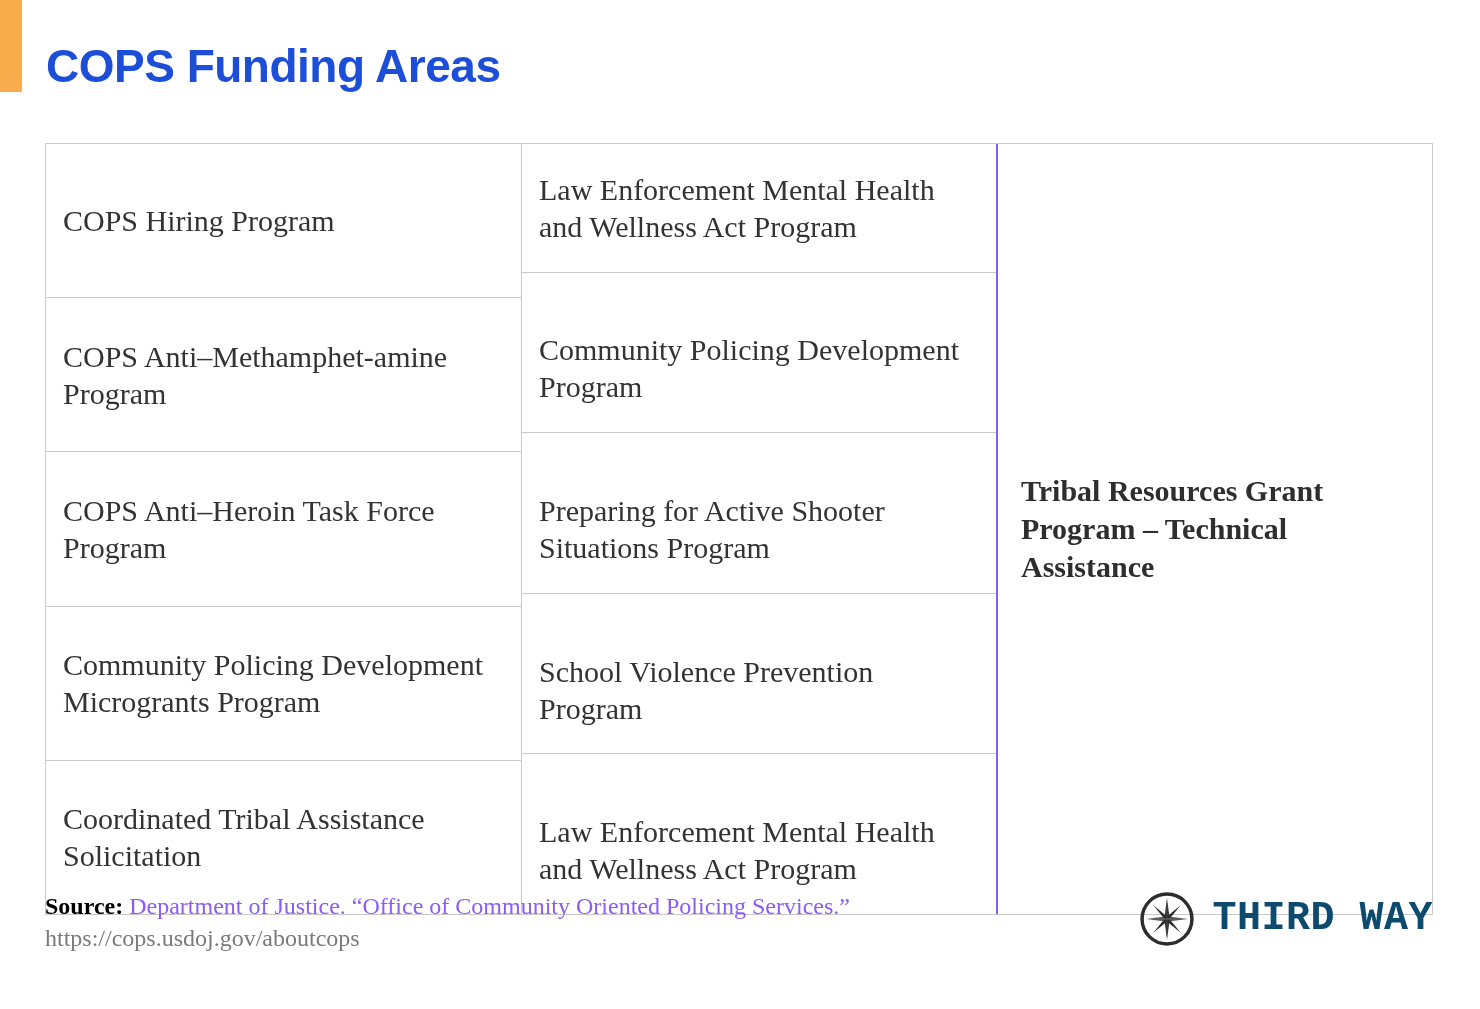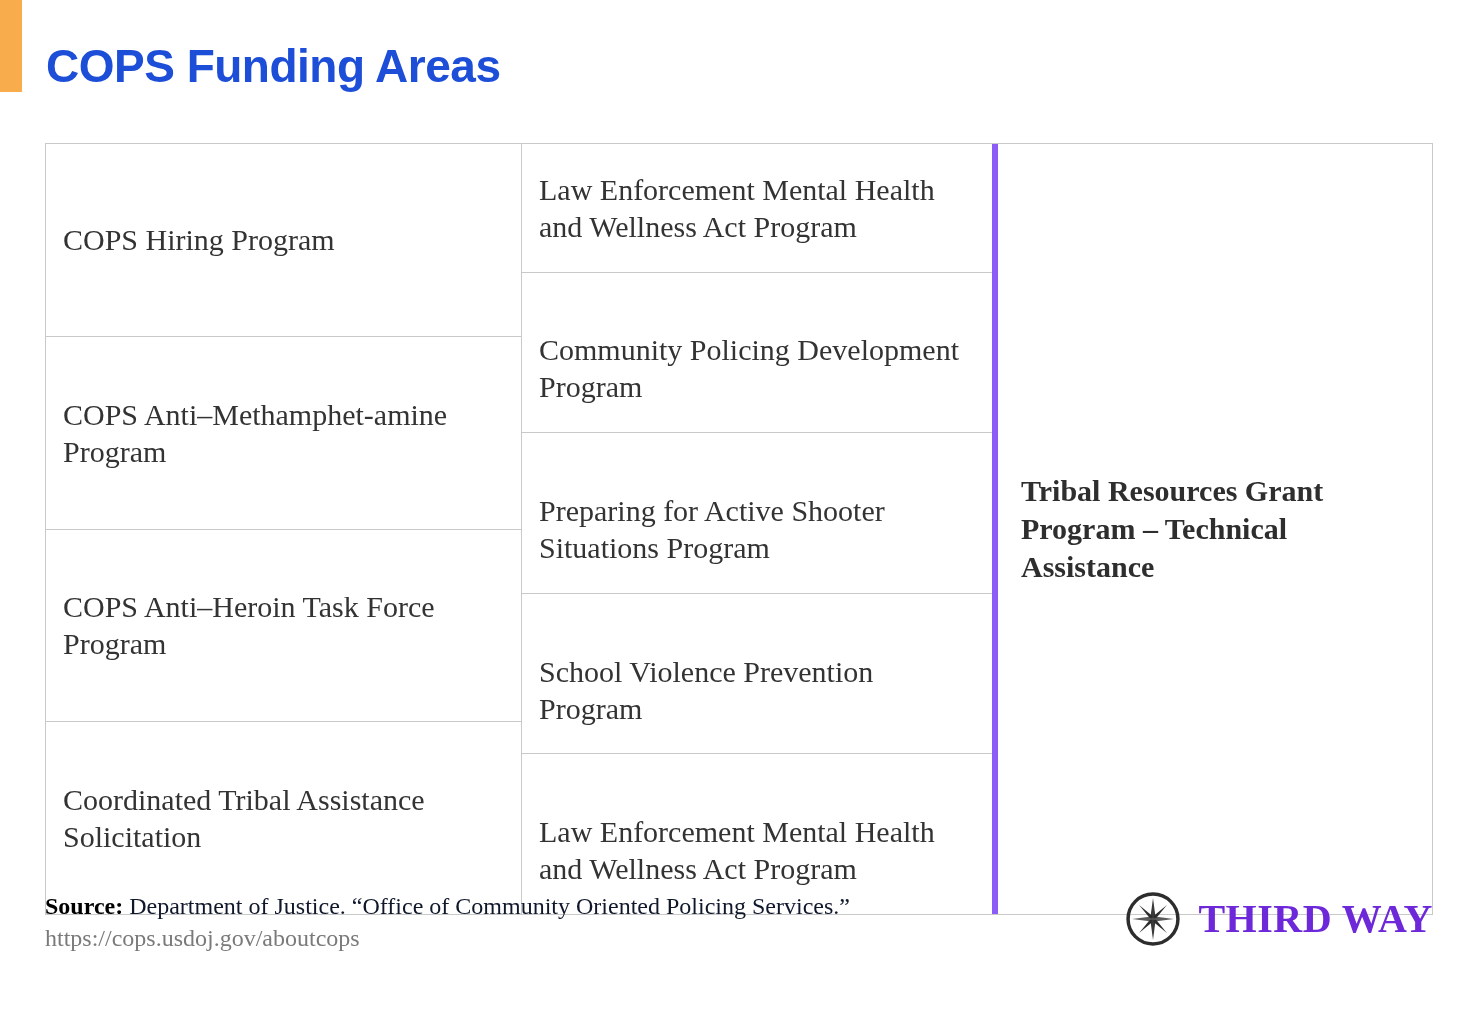--- a/index.html
+++ b/index.html
@@ -56,21 +56,21 @@
     flex-direction: row;
     width: 953px;
     flex: 0 0 953px;
   }
   .col {
     display: flex;
     flex-direction: column;
     box-sizing: border-box;
   }
   .col-1 { width: 476px; flex: 0 0 476px; border-right: 1px solid #c9c9c9; }
-  .col-2 { width: 476px; flex: 0 0 476px; border-right: 6px solid #8b5cf6; gap: 32px; }
+  .col-2 { width: 476px; flex: 0 0 476px; border-right: 2px solid #8b5cf6; gap: 32px; }
   .col-3 {
     flex: 1 1 auto;
     display: flex;
     align-items: center;
     justify-content: center;
     box-sizing: border-box;
     padding: 10px 22px;
   }
 
   .cell {
@@ -104,21 +104,21 @@
     font-family: "Liberation Serif", serif;
     font-size: 24px;
     line-height: 32px;
     color: #787878;
   }
   .source-label {
     font-family: "Liberation Serif", serif;
     font-weight: bold;
     color: #000000;
   }
-  .source-text { color: #0f172a; }
+  .source-text { color: #8b5cf6; }
   .source-url {
     display: block;
     color: #7a7a7a;
   }
 
   .brand {
     position: absolute;
     right: 47px;
     top: 890px;
     display: flex;
@@ -126,44 +126,45 @@
     align-items: center;
     gap: 16px;
   }
   .brand-mark {
     width: 58px;
     height: 58px;
     flex: 0 0 58px;
     display: block;
   }
   .brand-name {
-    font-family: Liberation Serif, serif;
+    font-family: Liberation Mono, monospace;
     font-size: 40px;
     font-weight: bold;
     letter-spacing: 0.5px;
-    color: #6d28d9;
+    color: #0c4a6e;
     white-space: nowrap;
     line-height: 44px;
   }
 </style>
 </head>
 <body>
 
 <div class="accent-bar"></div>
 
 <div class="page-title">COPS Funding Areas</div>
 
 <div class="funding-table">
 
   <div class="col-pair">
 
     <div class="col col-1">
       <div class="cell">COPS Hiring Program</div>
       <div class="cell">COPS Anti–Methamphet-amine Program</div>
       <div class="cell">COPS Anti–Heroin Task Force Program</div>
+      <div class="cell">Community Policing Development Microgrants Program</div>
       <div class="cell">Coordinated Tribal Assistance Solicitation</div>
     </div>
 
     <div class="col col-2">
       <div class="cell">Law Enforcement Mental Health and Wellness Act Program</div>
       <div class="cell">Community Policing Development  Program</div>
       <div class="cell">Preparing for Active Shooter Situations Program</div>
       <div class="cell">School Violence Prevention Program</div>
       <div class="cell">Law Enforcement Mental Health and Wellness Act Program</div>
     </div>

